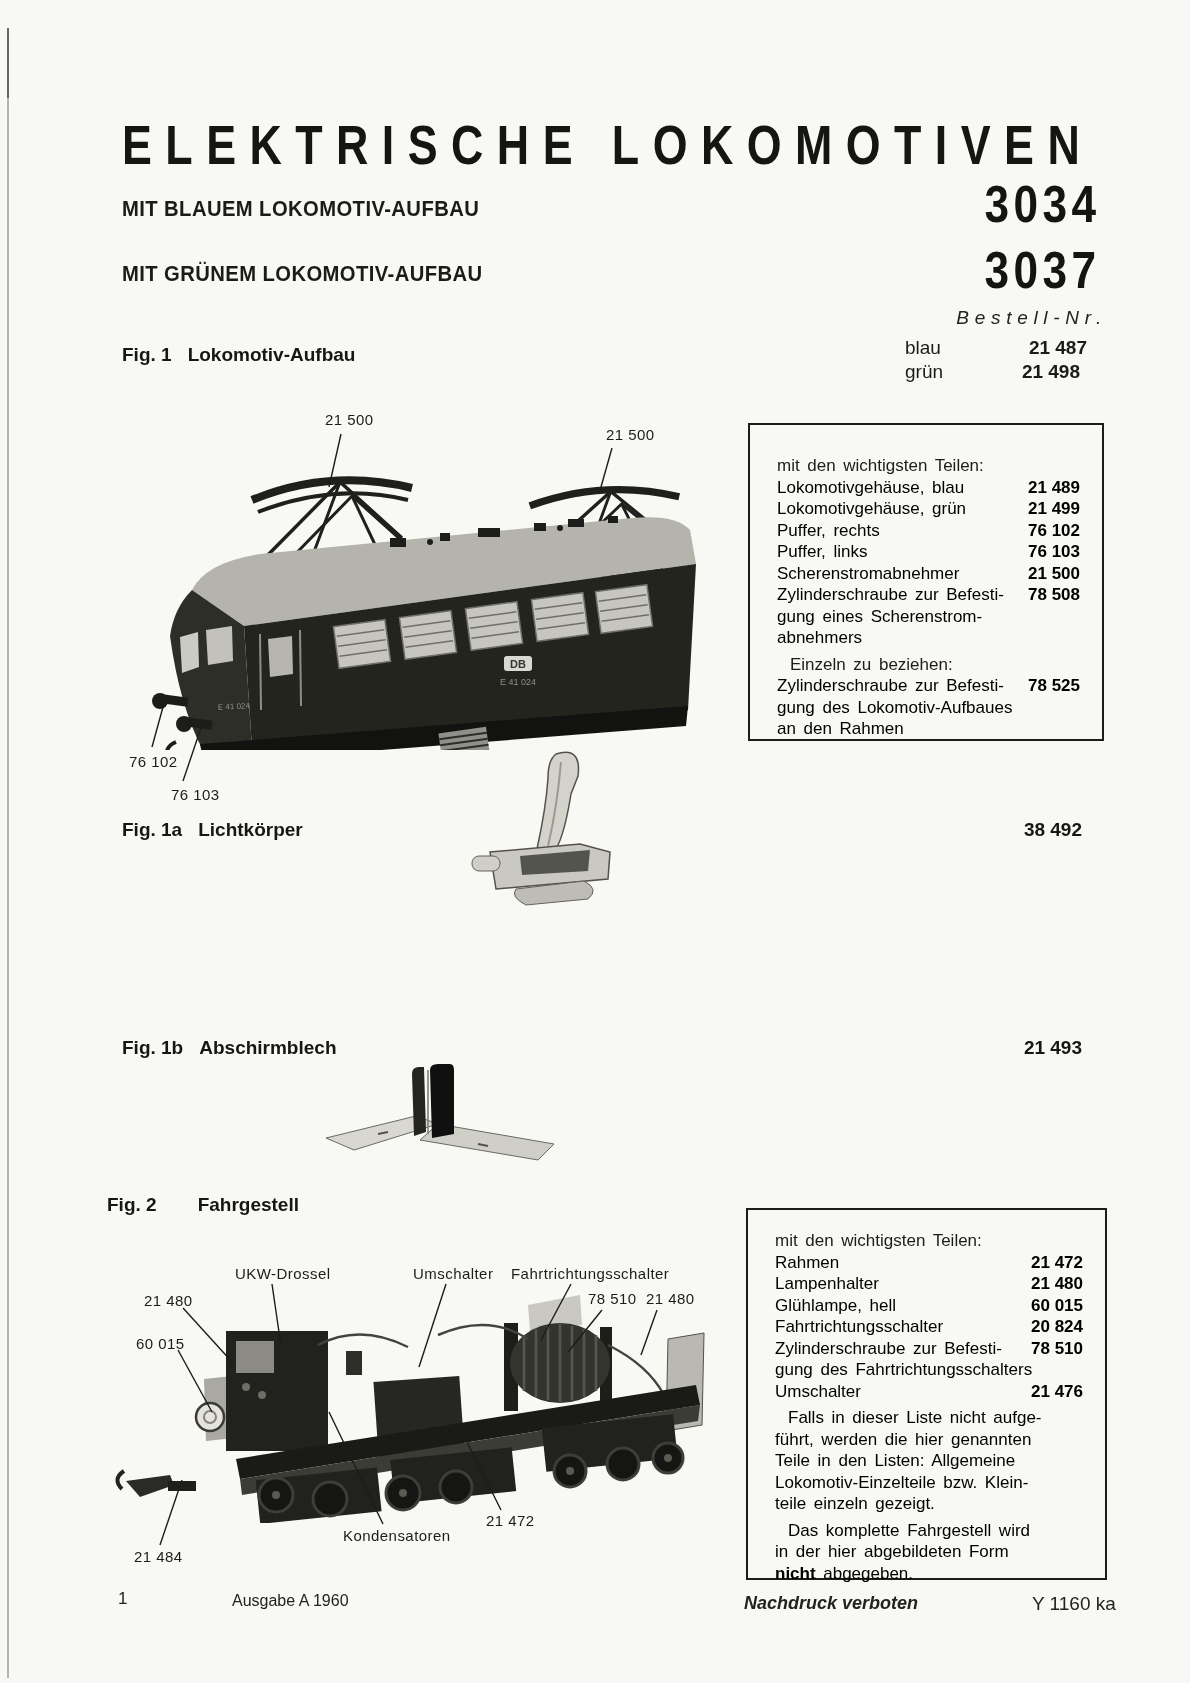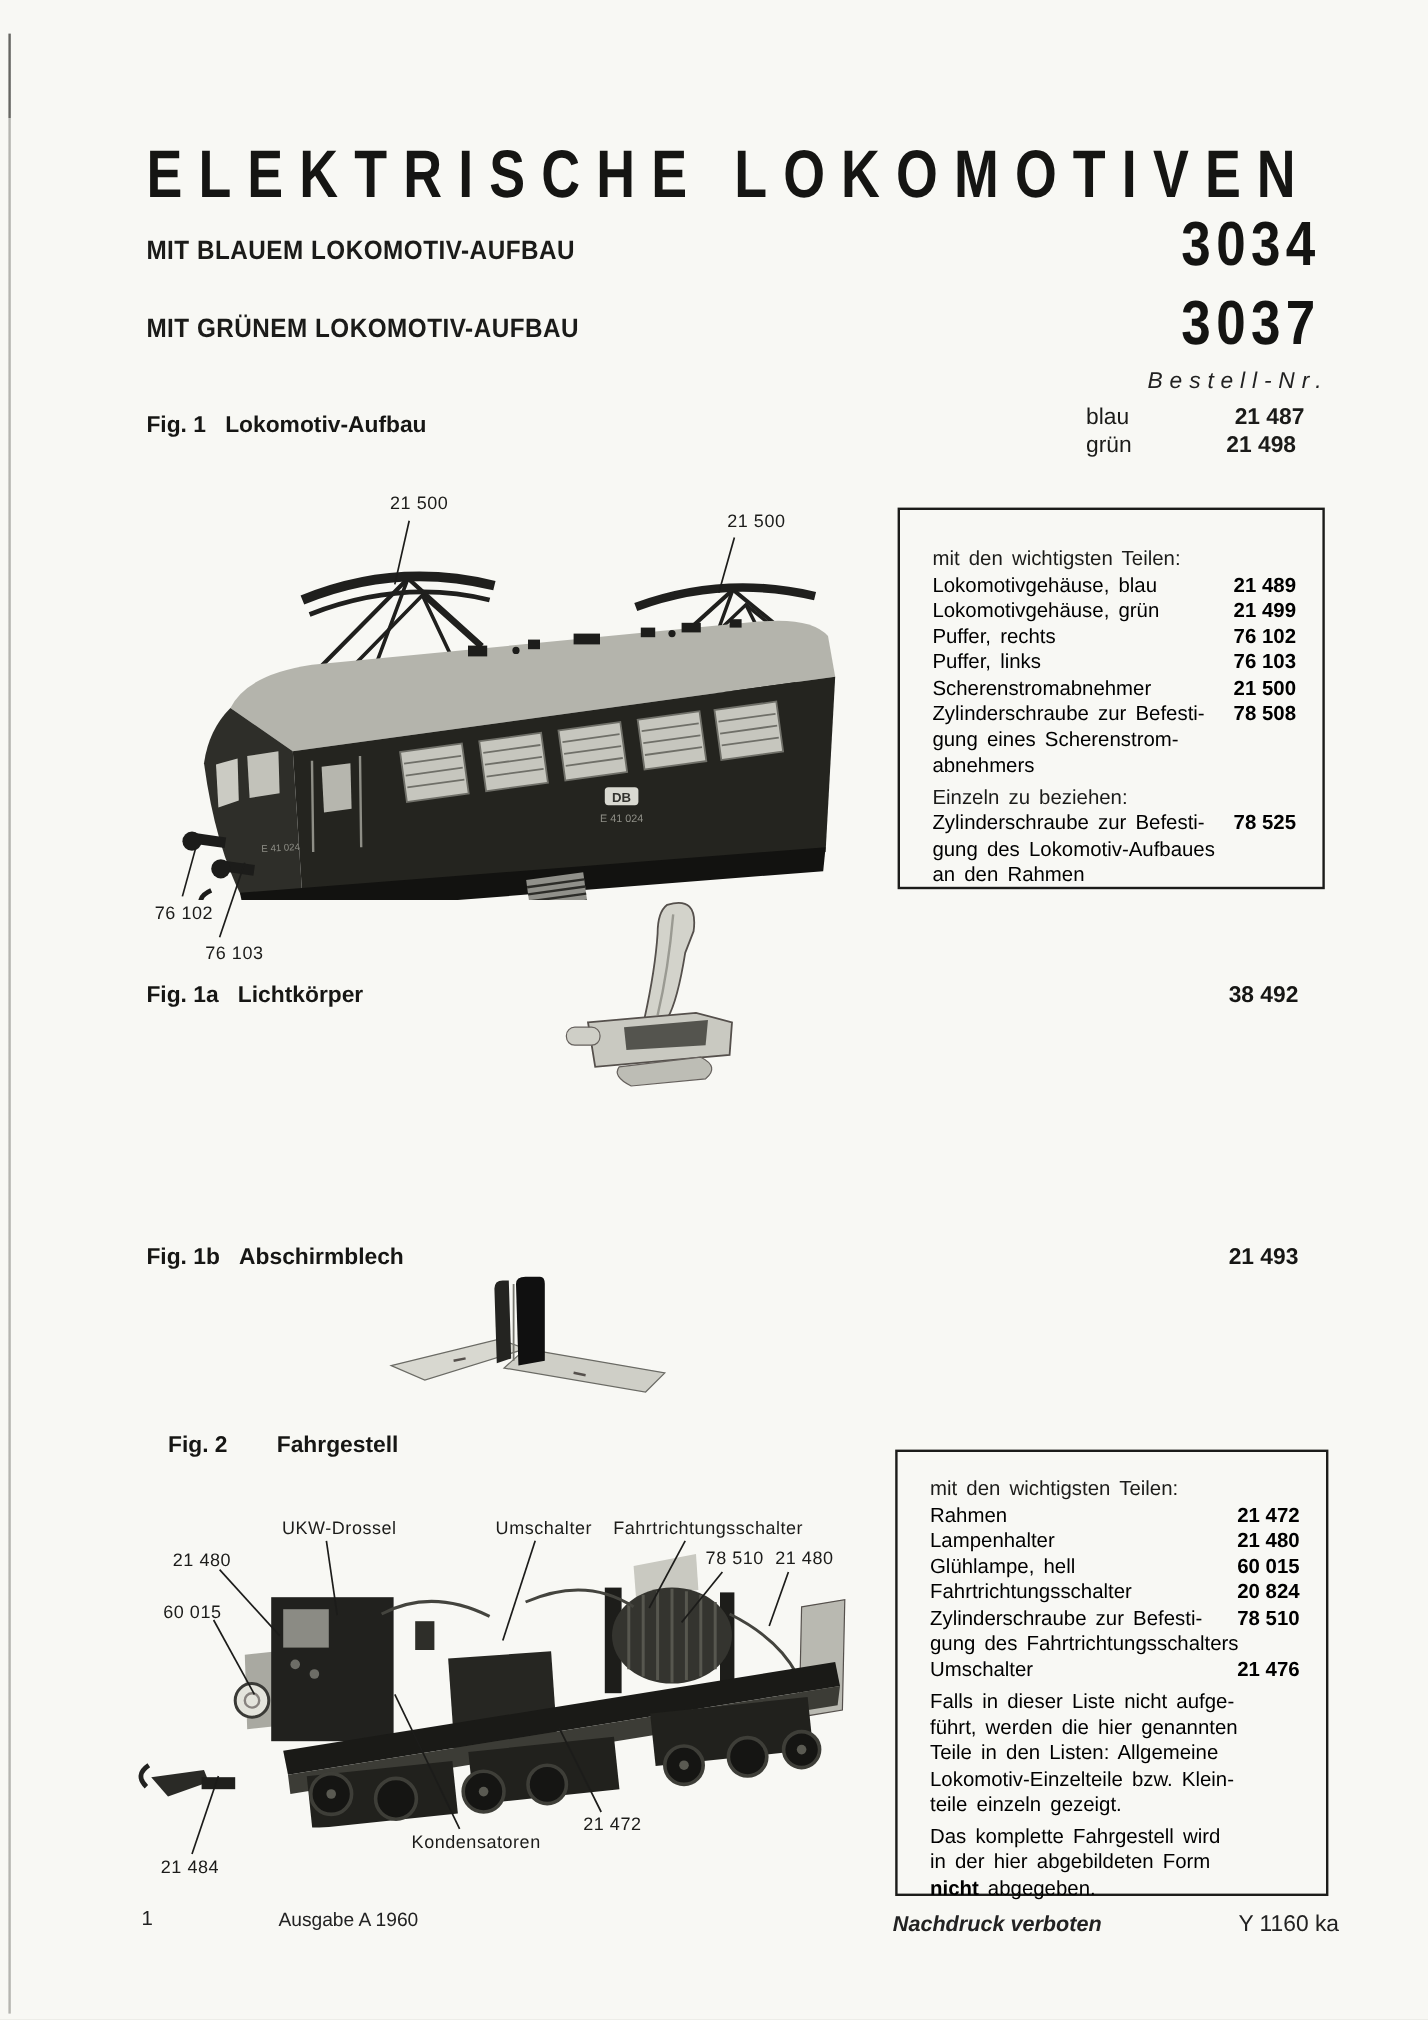--- a/index.html
+++ b/index.html
@@ -32,21 +32,21 @@
   .callout{font-size:15px;letter-spacing:0.03em;white-space:nowrap;color:#1c1c1a;}
   .parts-box{
     border:2px solid #1c1c1a;background:transparent;
     box-sizing:border-box;
   }
   .box-inner{padding:30px 22px 0 27px;}
   .box-inner-2{padding:20px 22px 0 27px;}
   .box-row{position:relative;font-size:17px;line-height:21.5px;word-spacing:0.17em;color:#000000;white-space:nowrap;}
   .box-row .num{position:absolute;right:0;top:0;font-weight:700;word-spacing:normal;}
   .box-heading{font-size:17px;line-height:21.5px;word-spacing:0.17em;color:#1c1c1a;}
-  .gap-top{margin-top:5px;}
+  .gap-top{margin-top:5px;margin-left:13px;}
   .bold{font-weight:700;}
   .footer-text{font-size:16px;color:#222;white-space:nowrap;}
   .footer-italic{font-style:italic;font-weight:700;font-size:18px;color:#222;white-space:nowrap;}
   .scan-line{width:2px;background:linear-gradient(#4c4c48 0 70px,#a9a9a4 70px 100%);opacity:.85;}
   svg{display:block;}
 </style>
 </head>
 <body>
 
 <div class="page">
@@ -185,21 +185,21 @@
 
   <svg class="abs" style="left:320px;top:1060px;" width="250" height="110" viewBox="0 0 250 110">
     <path d="M6,78 L96,56 L118,64 L34,90 Z" fill="#d8d8d0" stroke="#6a6a64"></path>
     <path d="M118,64 L234,84 L218,100 L100,80 Z" fill="#cfcfc7" stroke="#6a6a64"></path>
     <path d="M58,74 l10,-2 M158,84 l10,2" stroke="#55504c" stroke-width="2"></path>
     <path d="M92,14 Q92,7 99,7 L104,7 L106,72 L94,76 Z" fill="#242421"></path>
     <path d="M110,10 Q110,4 118,4 L130,4 Q134,4 134,10 L134,74 L112,78 Z" fill="#101010"></path>
     <path d="M108,10 L108,74" stroke="#77776f" stroke-width="1.5"></path>
   </svg>
 
-  <div class="abs fig-caption" style="left:140px;top:1194px;gap:41px;">
+  <div class="abs fig-caption" style="left:107px;top:1194px;gap:41px;">
     <span>Fig. 2</span>
     <span>Fahrgestell</span>
   </div>
 
   <div class="abs callout" style="left:144px;top:1292px;">21 480</div>
   <div class="abs callout" style="left:136px;top:1335px;">60 015</div>
   <div class="abs callout" style="left:235px;top:1265px;">UKW-Drossel</div>
   <div class="abs callout" style="left:413px;top:1265px;">Umschalter</div>
   <div class="abs callout" style="left:511px;top:1265px;">Fahrtrichtungsschalter</div>
   <div class="abs callout" style="left:588px;top:1290px;">78 510</div>

